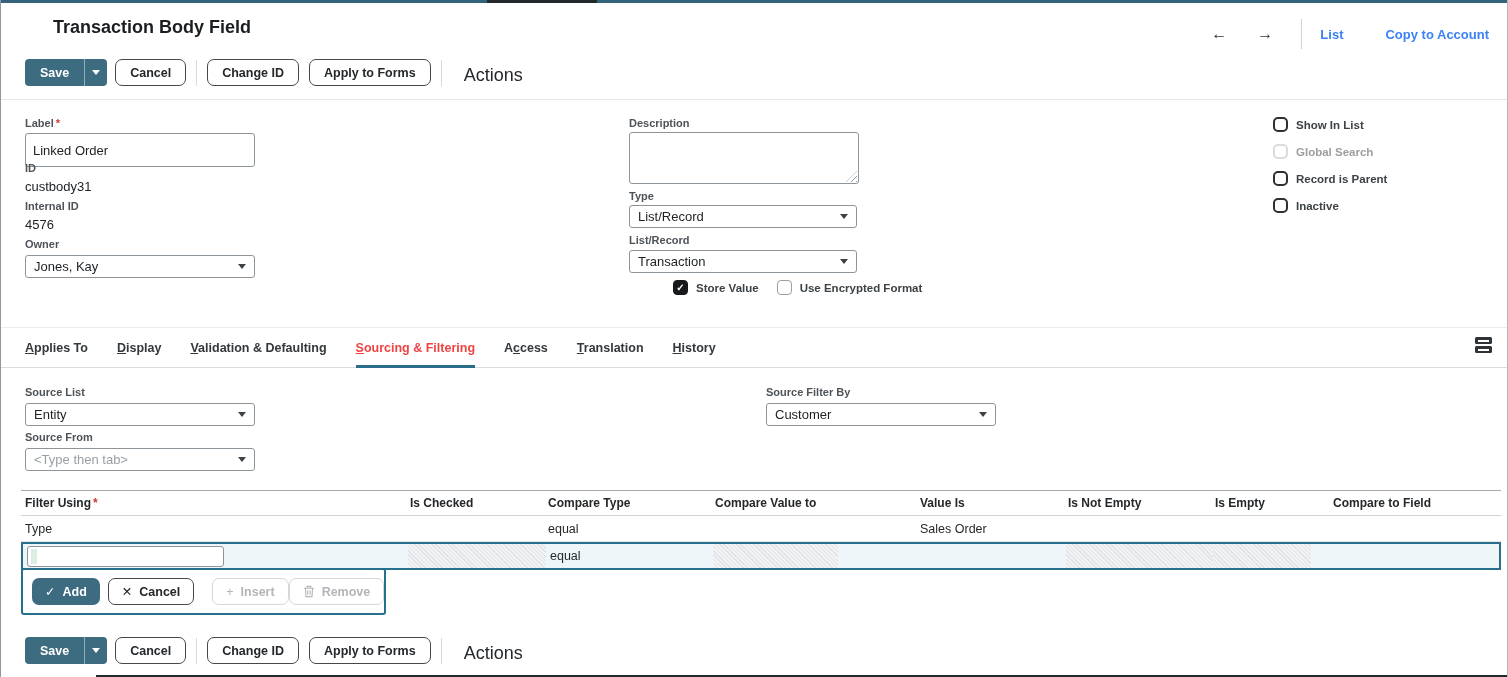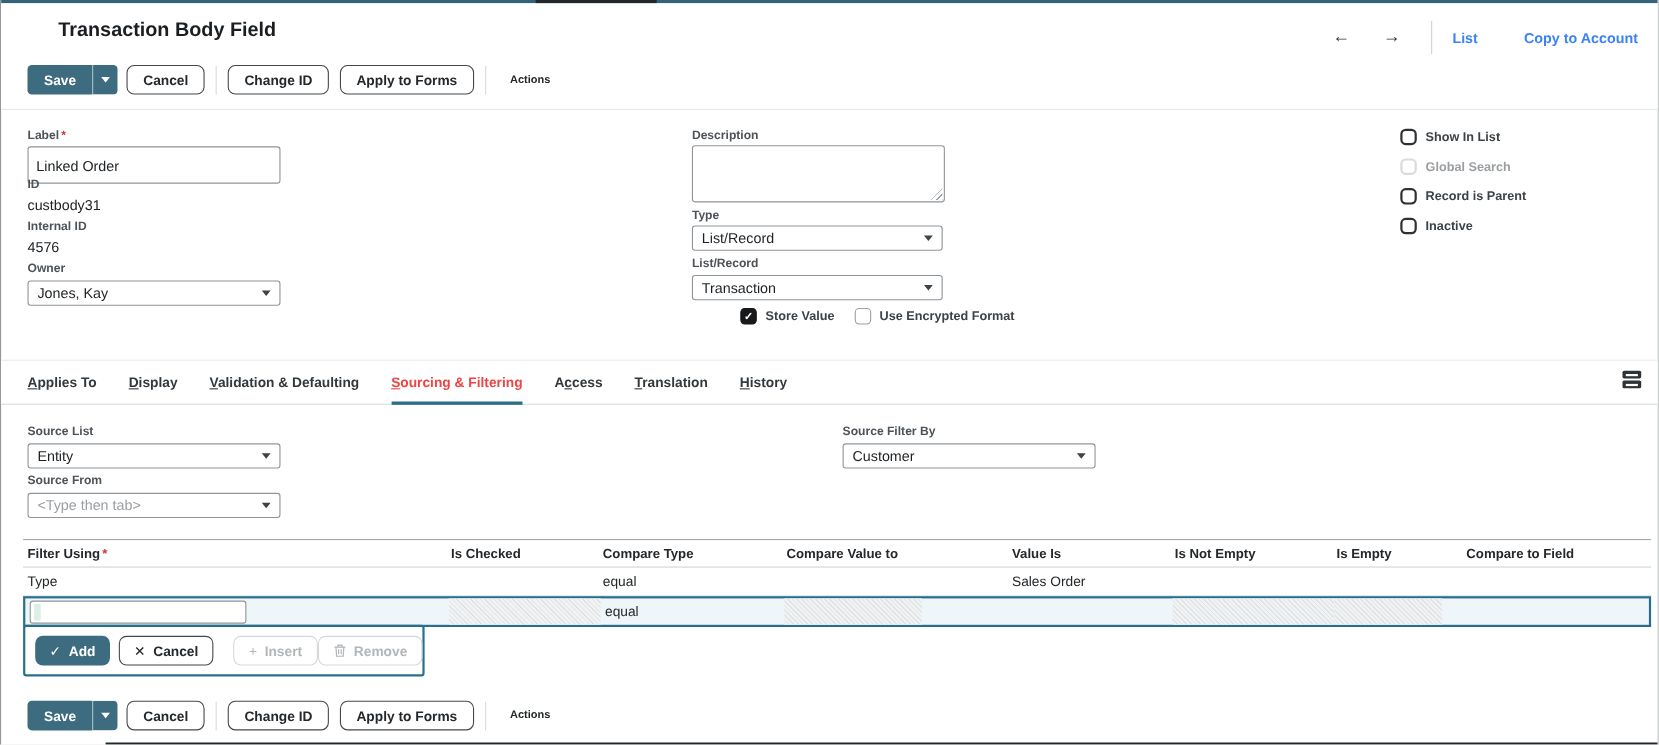--- a/index.html
+++ b/index.html
@@ -10,30 +10,30 @@
     border-left:1px solid #95989b; border-right:1px solid #b4b7ba;
   }
   
   .topbar { position:absolute; top:0; left:0; right:0; height:3px; background:#33637a; }
   .topbar-dark { position:absolute; top:0; left:486px; width:110px; height:3px; background:#23272a; }
   .bottombar { position:absolute; bottom:0; left:95px; right:0; height:2px; background:#22292d; }
 
   
   .hdr { position:absolute; top:3px; left:0; right:0; height:97px; background:#fff; border-bottom:1px solid #e7e8e9; }
   .title { position:absolute; left:24px; top:14px; font-size:18px; font-weight:700; color:#1b1e21;margin-left:28px; }
-  .btnrow { position:absolute; left:24px; display:flex; align-items:center; }
+  .btnrow { position:absolute; left:24px; display:flex; align-items:flex-end; }
   .hdr .btnrow { top:56px; }
 
   .btn { height:27px; display:inline-flex; align-items:center; justify-content:center;
          font-size:12.5px; font-weight:700; cursor:pointer; white-space:nowrap; }
   .btn-primary { background:#3d6c80; color:#fff; border-radius:4px 0 0 4px; padding:0 15px; }
   .btn-caret { background:#3d6c80; width:23px; height:27px; border-radius:0 4px 4px 0;
                border-left:1px solid rgba(255,255,255,.45); display:inline-flex; align-items:center; justify-content:center; cursor:pointer; }
   .btn-outline { background:#fff; border:1px solid #43484d; border-radius:7px; color:#24282b; padding:0 14px; }
-  .btn-ghost { background:none; border:none; padding:0 12px; font-weight:700; font-size:10px; cursor:pointer; }
+  .btn-ghost { background:none; border:none; padding:0 12px; font-weight:400; font-size:18px; cursor:pointer; }
   .vdiv { width:1px; height:26px; background:#d7d9da; margin:0 10px; }
   .gap8 { width:8px; } .gap10 { width:10px; }
 
   .caret-down { width:0; height:0; border-left:4px solid transparent; border-right:4px solid transparent; border-top:5px solid #fff; }
 
   .nav { position:absolute; top:18px; right:18px; display:flex; align-items:center; height:26px; }
   .nav .arrow { font-size:16px; color:#2e3235; cursor:pointer; padding:0 6px; }
   .nav .arrow.fwd { margin-left:18px; }
   .nav .vdiv { height:30px; margin:0 18px 0 22px; background:#cfd1d3; }
   .nav .navlink { font-size:13px; font-weight:700; color:#3b82f6; cursor:pointer; }

